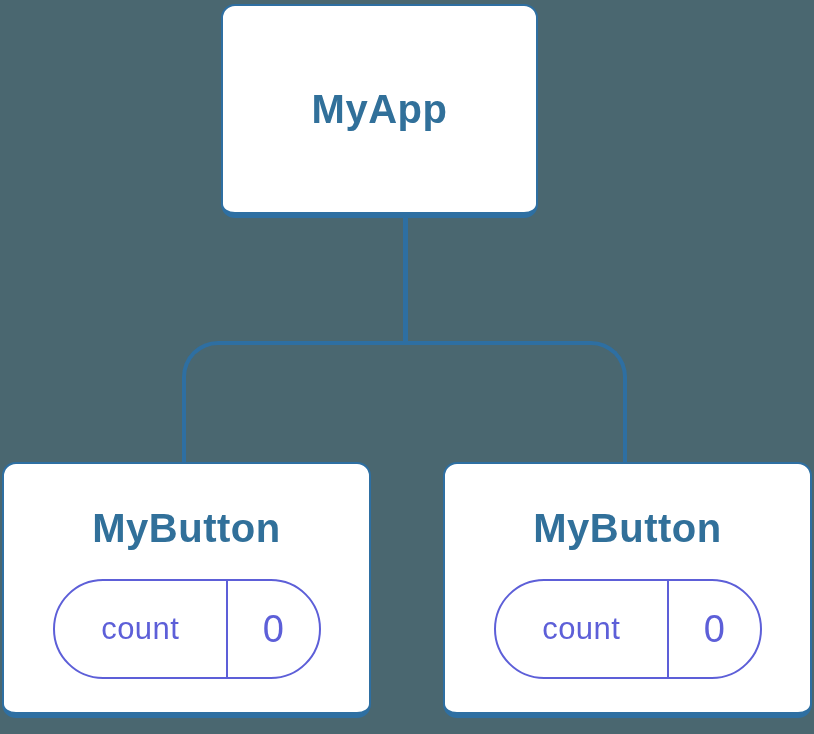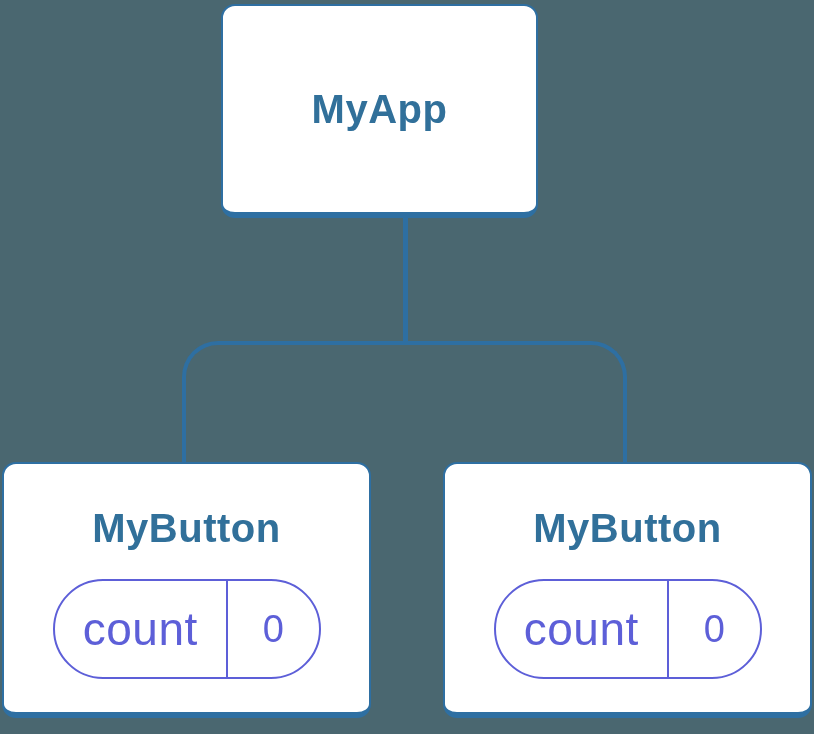--- a/index.html
+++ b/index.html
@@ -86,21 +86,21 @@
     align-items: stretch;
     overflow: hidden;
   }
   .state-name {
     flex: 0 0 65%;
     display: flex;
     align-items: center;
     justify-content: center;
     border-right: 2px solid var(--state-purple, #5d5fd8);
     color: var(--state-purple, #5d5fd8);
-    font-size: 46px;
+    font-size: 31px;
     font-weight: 400;
     letter-spacing: 0.5px;
   }
   .state-value {
     flex: 1 1 auto;
     display: flex;
     align-items: center;
     justify-content: center;
     color: var(--state-purple, #5d5fd8);
     font-size: 38px;

